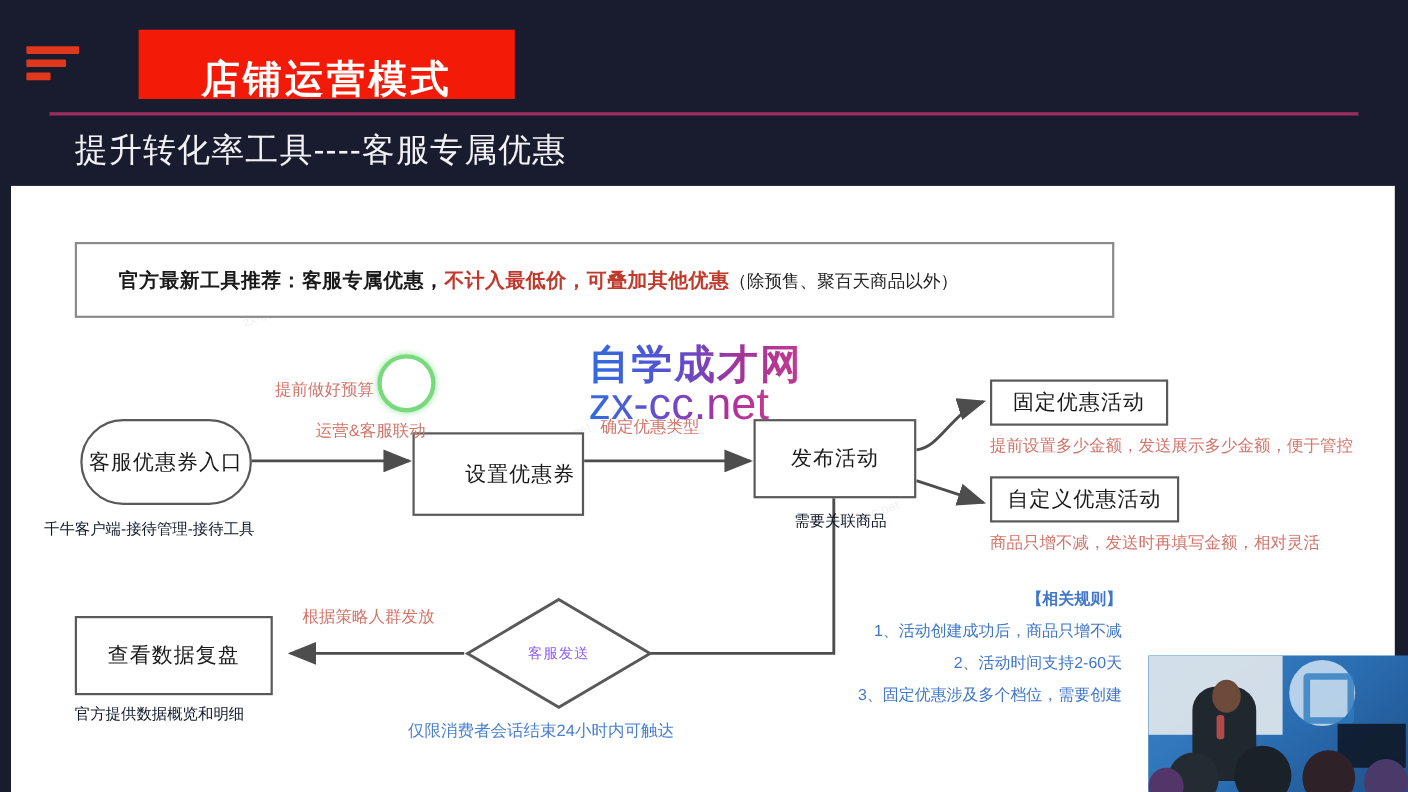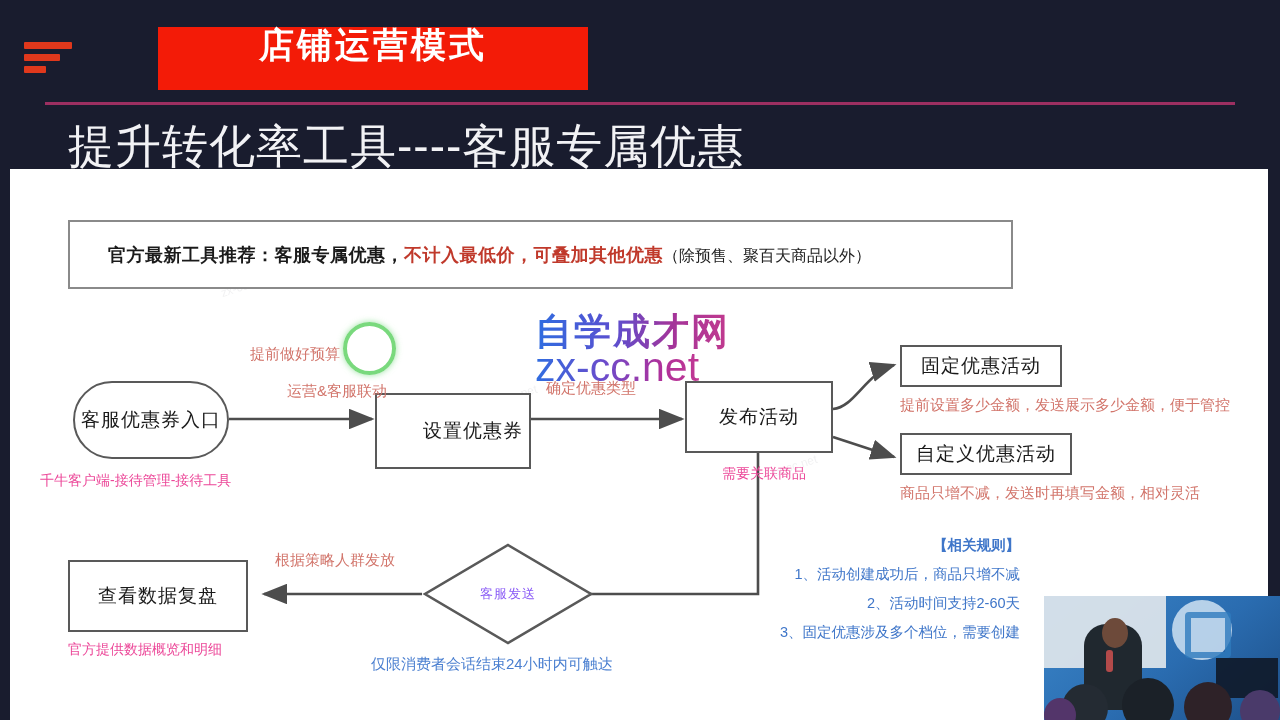--- a/index.html
+++ b/index.html
@@ -15,35 +15,35 @@
   
   .hdr-icon{
     position:absolute;left:24px;top:42px;width:52px;height:38px;
   }
   .hdr-icon i{display:block;background:#e0381c;border-radius:1px;margin-bottom:5px;height:7px;}
   .hdr-icon i:nth-child(1){width:48px;}
   .hdr-icon i:nth-child(2){width:36px;}
   .hdr-icon i:nth-child(3){width:22px;}
 
   .banner{
-    position:absolute;left:158px;top:27px;width:430px;height:63px;
+    position:absolute;left:126px;top:27px;width:342px;height:63px;
     background:#f31b07;
-    display:flex;align-items:flex-start;justify-content:center;
+    display:flex;align-items:flex-end;justify-content:center;
   }
   .banner span{
     color:#ffffff;font-size:35px;font-weight:bold;letter-spacing:3px;
     line-height:1;
   }
   .hdr-rule{
     position:absolute;left:45px;top:102px;width:1190px;height:3px;
     background:#9c2f61;
   }
   .slide-title{
     position:absolute;left:68px;top:116px;
-    color:#f2f2f5;font-size:46px;letter-spacing:1px;white-space:nowrap;
+    color:#f2f2f5;font-size:30px;letter-spacing:1px;white-space:nowrap;
   }
 
   
   .canvas{
     position:absolute;left:10px;top:169px;width:1258px;height:551px;
     background:#ffffff;overflow:hidden;
   }
 
   
   .wm{position:absolute;pointer-events:none;user-select:none;}
@@ -91,21 +91,21 @@
   .diamond svg{position:absolute;left:0;top:0;}
   .diamond .dlabel{
     position:absolute;left:0;top:0;width:172px;height:104px;
     display:flex;align-items:center;justify-content:center;
     font-size:13px;color:#8b5cf6;letter-spacing:1px;
   }
 
   
   .anno{position:absolute;white-space:nowrap;}
   .anno.red{color:#d2756b;font-size:15px;}
-  .anno.blue{color:#ec4899;font-size:14px;}
+  .anno.blue{color:#0f172a;font-size:14px;}
   .anno.blue2{color:#4a7fd0;font-size:15px;}
 
   .rules{position:absolute;color:#3f76c9;font-size:14.5px;line-height:29px;white-space:nowrap;}
   .rules .rh{font-weight:bold;}
 
   
   .laser{
     position:absolute;width:45px;height:45px;border-radius:50%;
     border:4px solid #79d97d;box-shadow:0 0 6px rgba(110,215,120,.7);
   }

